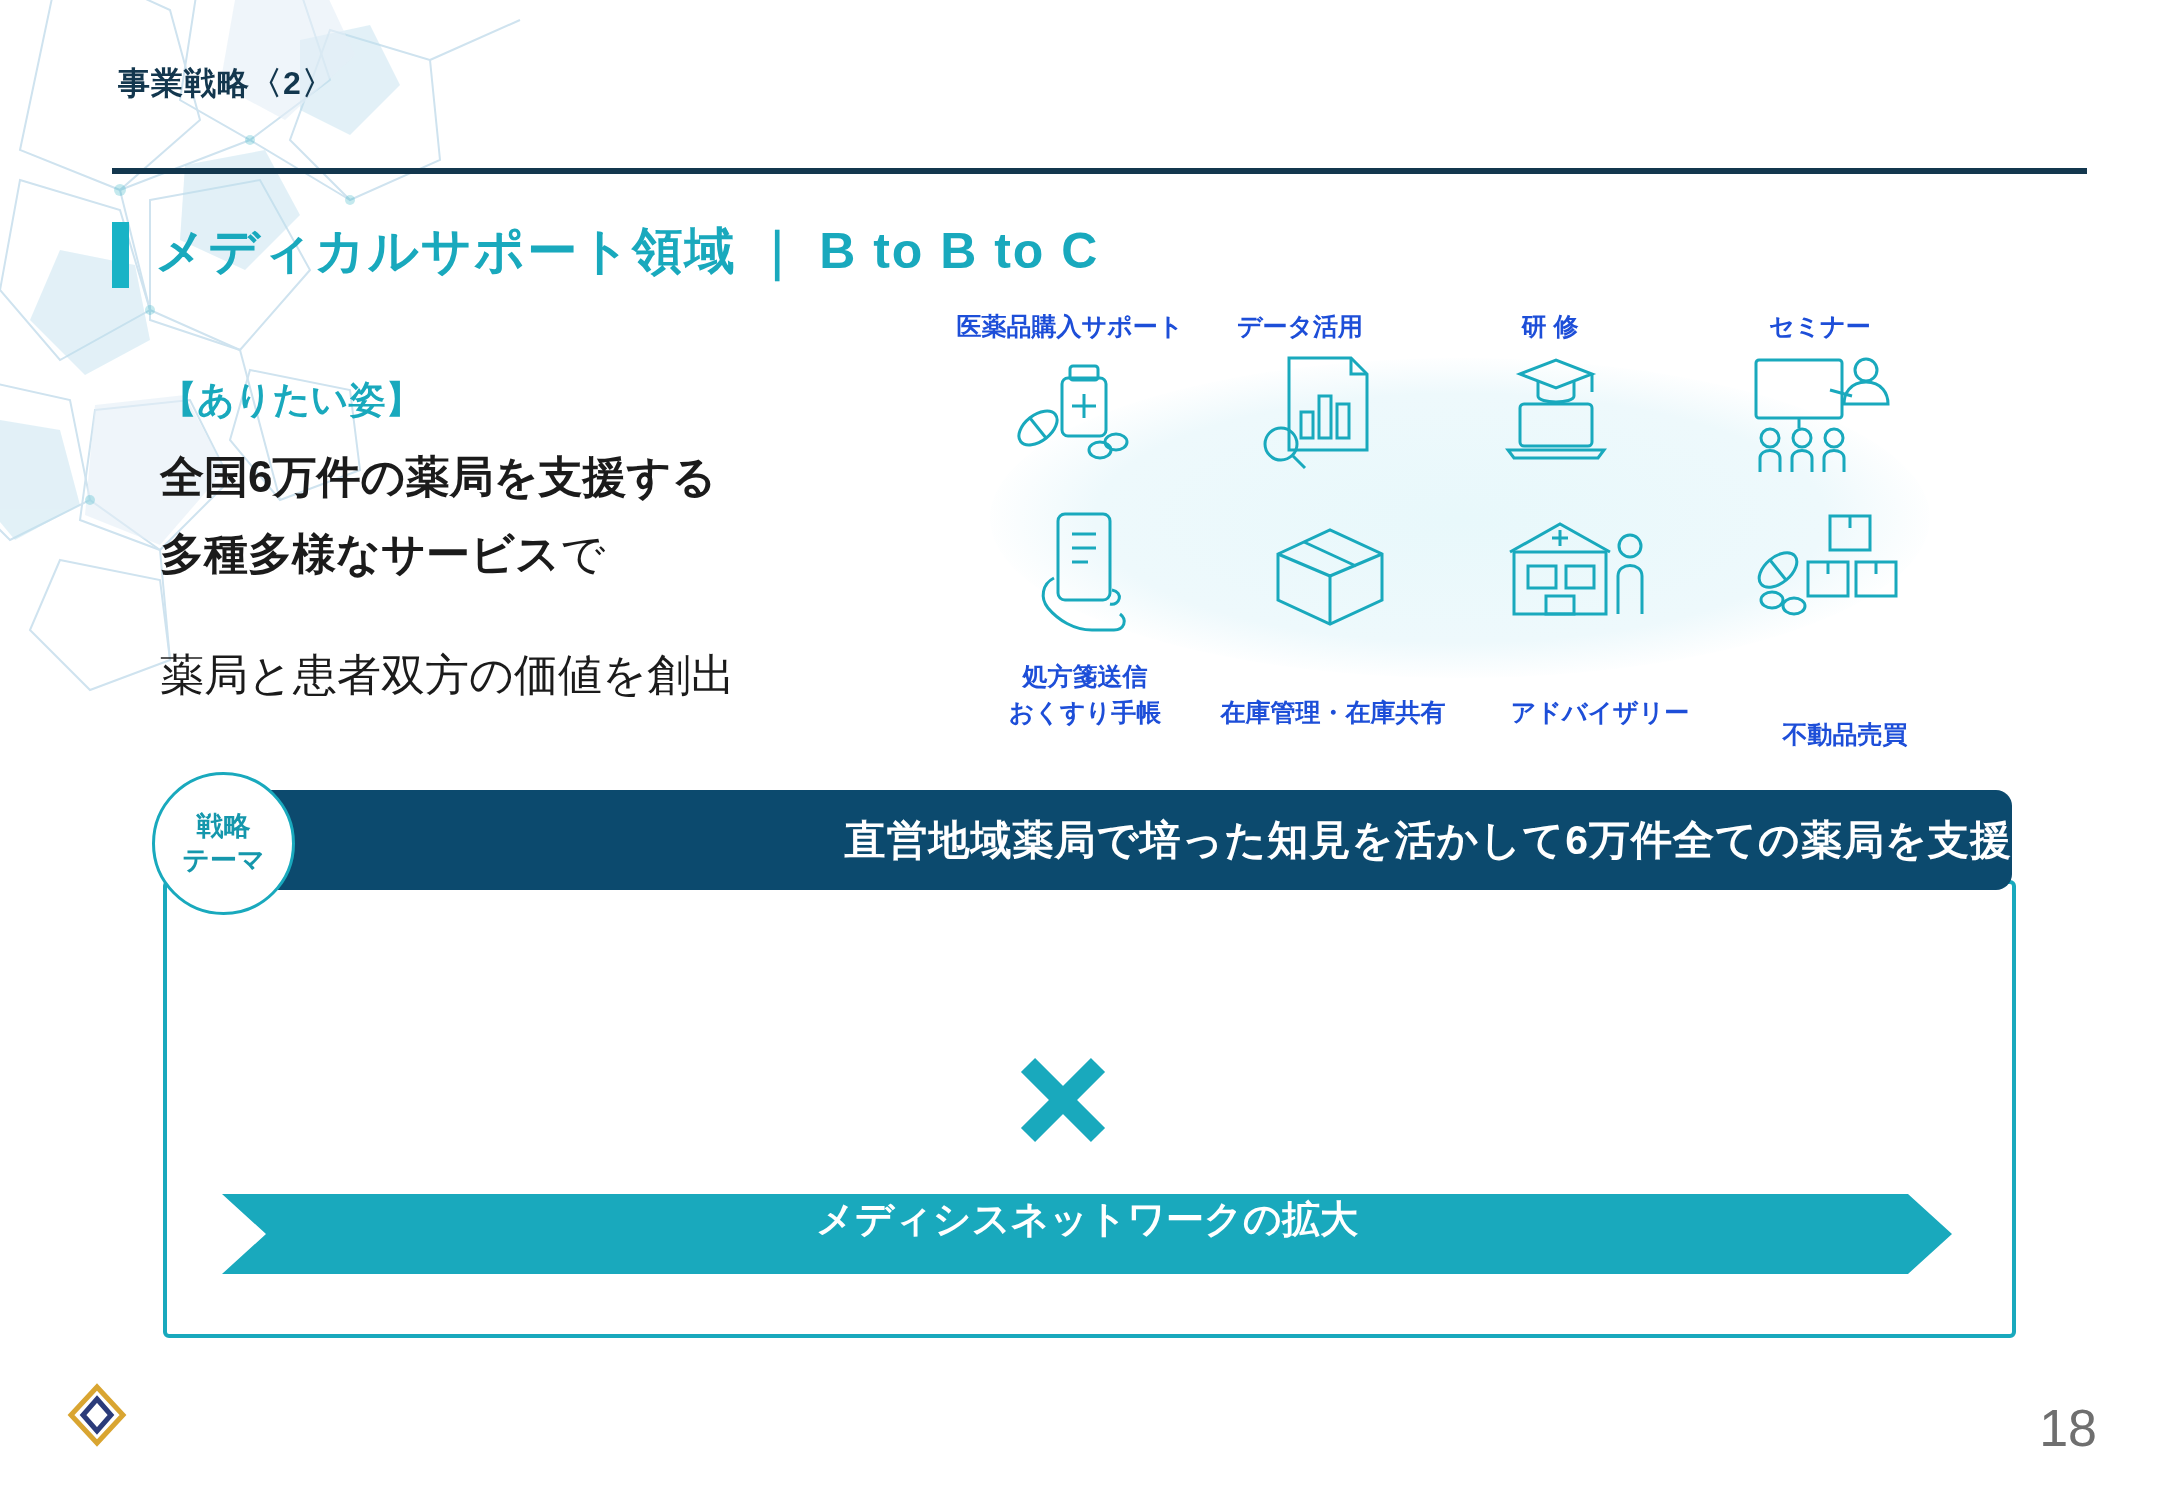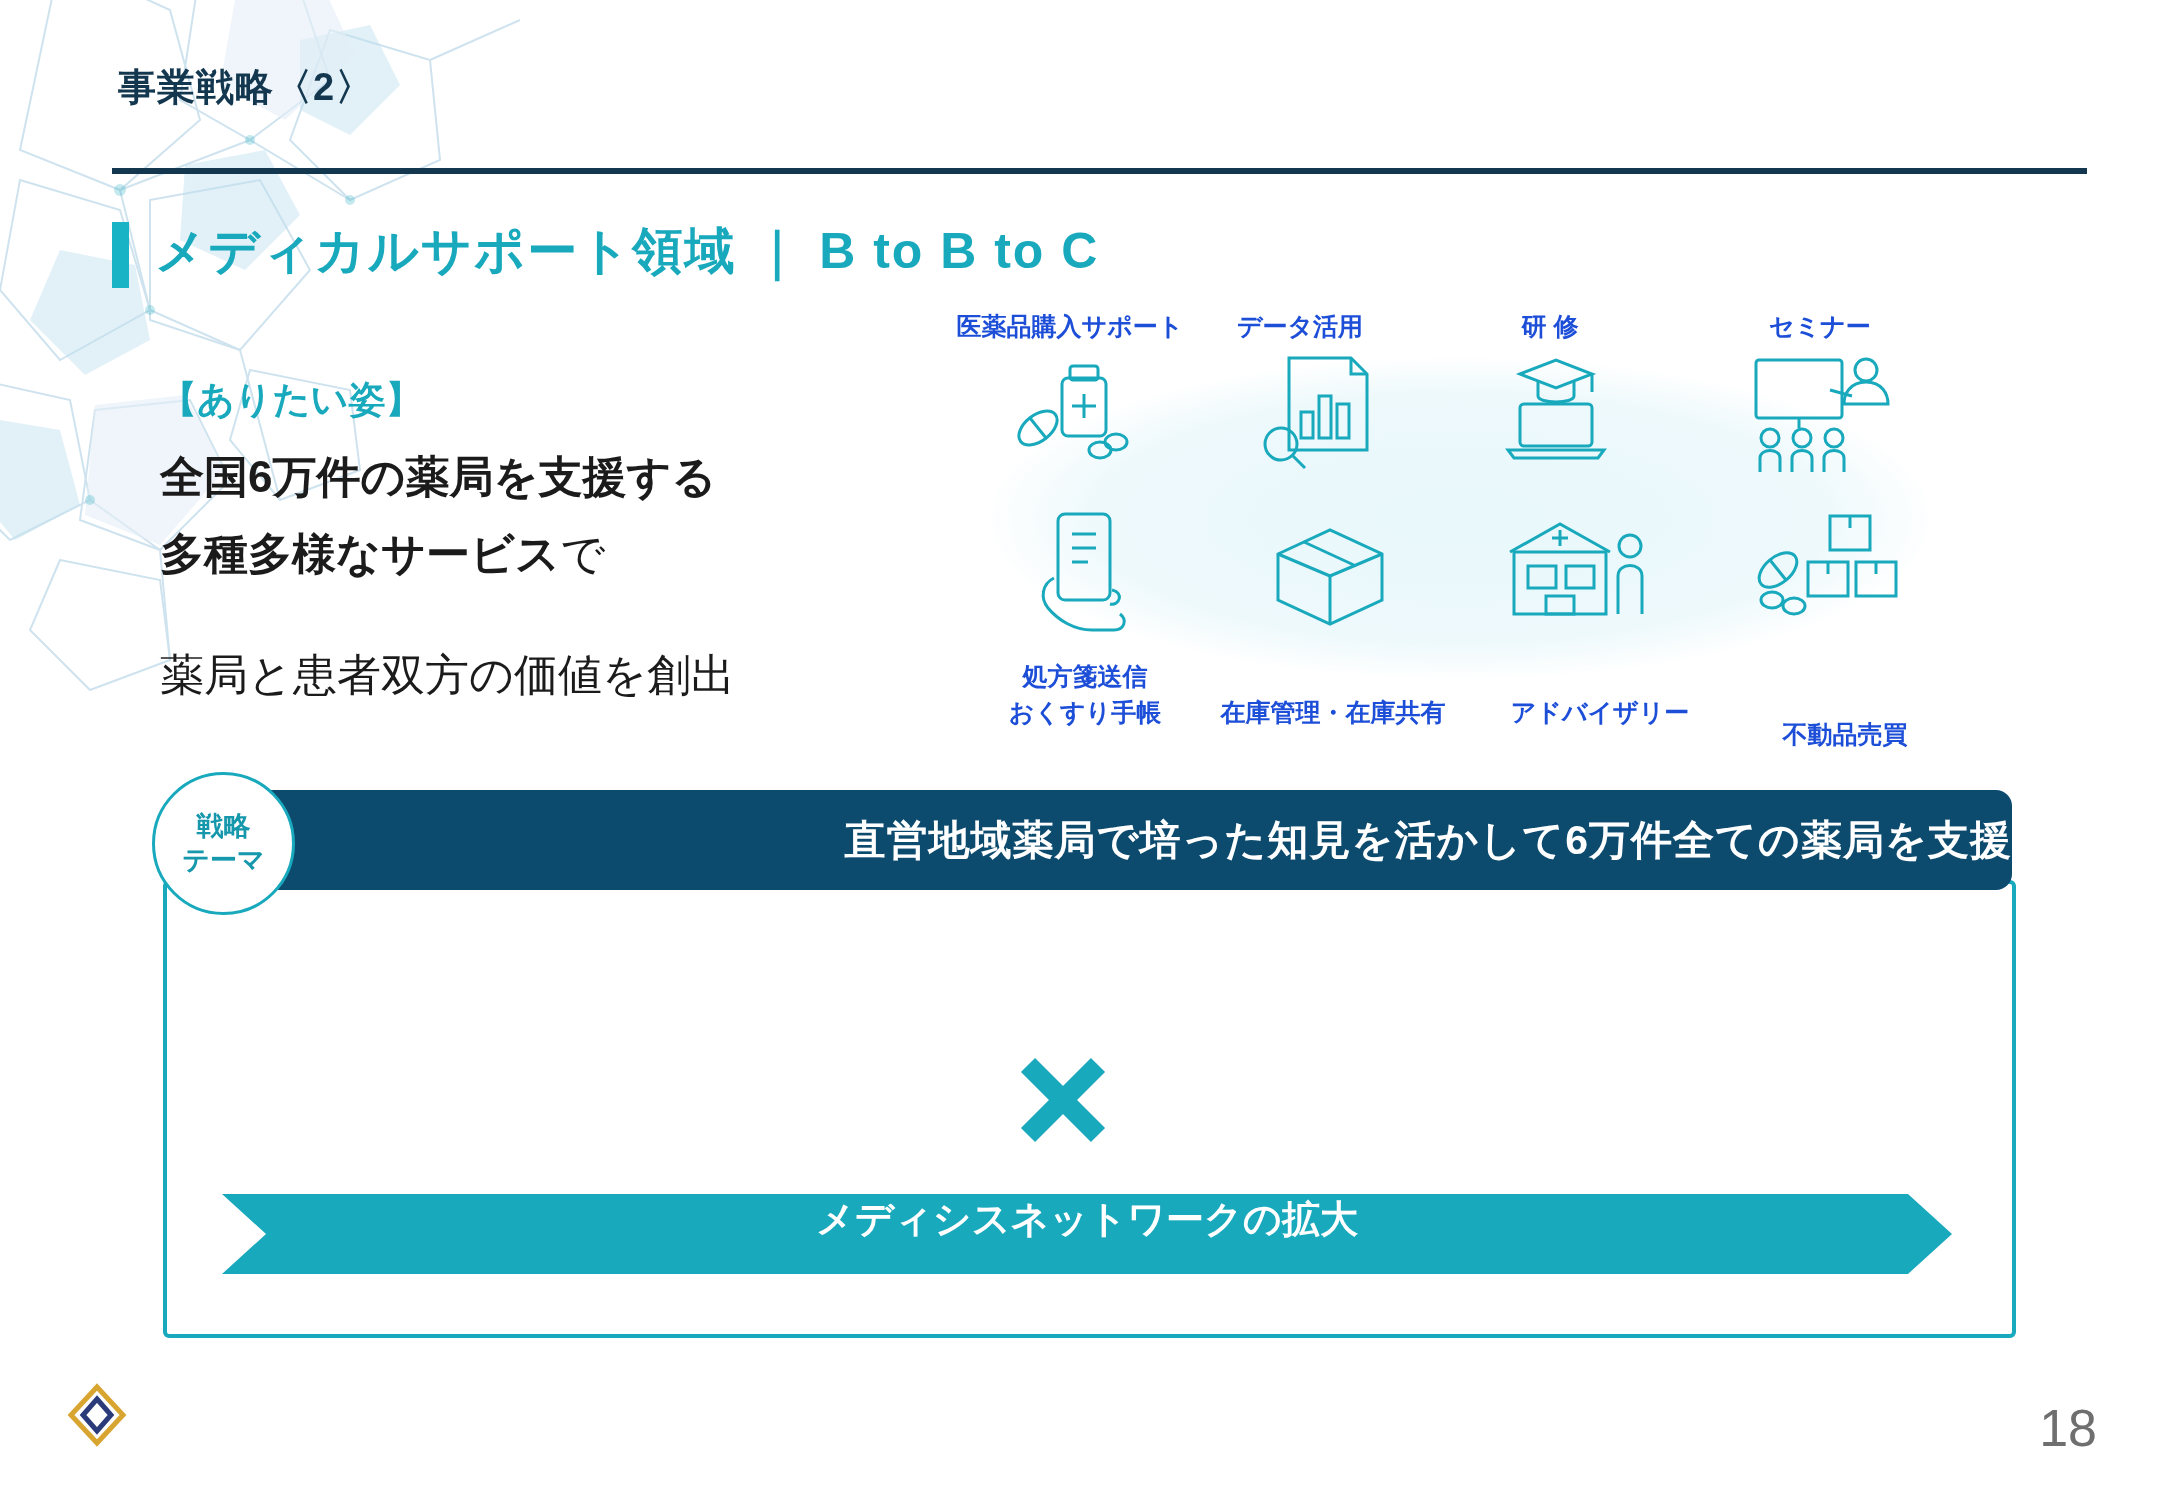--- a/index.html
+++ b/index.html
@@ -23,21 +23,21 @@
     width: 640px;
     height: 700px;
     pointer-events: none;
   }
 
   
   .slide-title {
     position: absolute;
     left: 118px;
     top: 62px;
-    font-size: 38px;
+    font-size: 32px;
     font-weight: bold;
     color: #13374e;
     letter-spacing: 1px;
   }
   .title-rule {
     position: absolute;
     left: 112px;
     top: 168px;
     width: 1975px;
     height: 6px;

